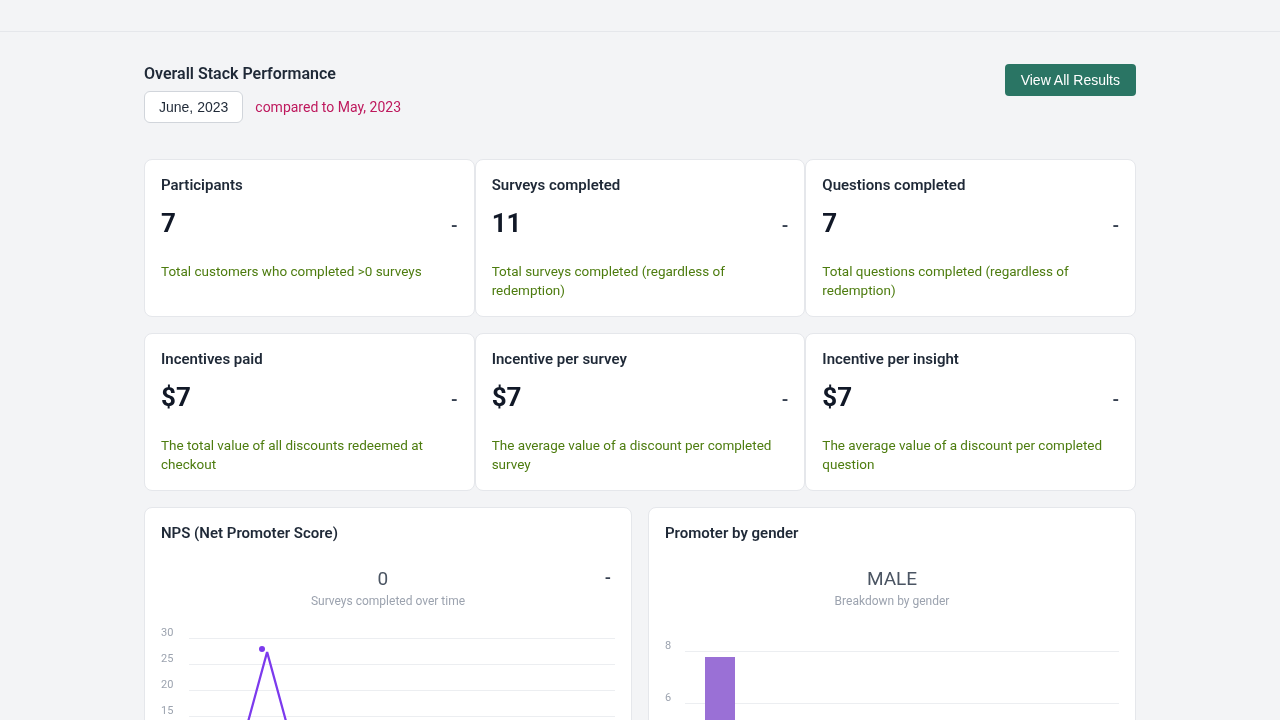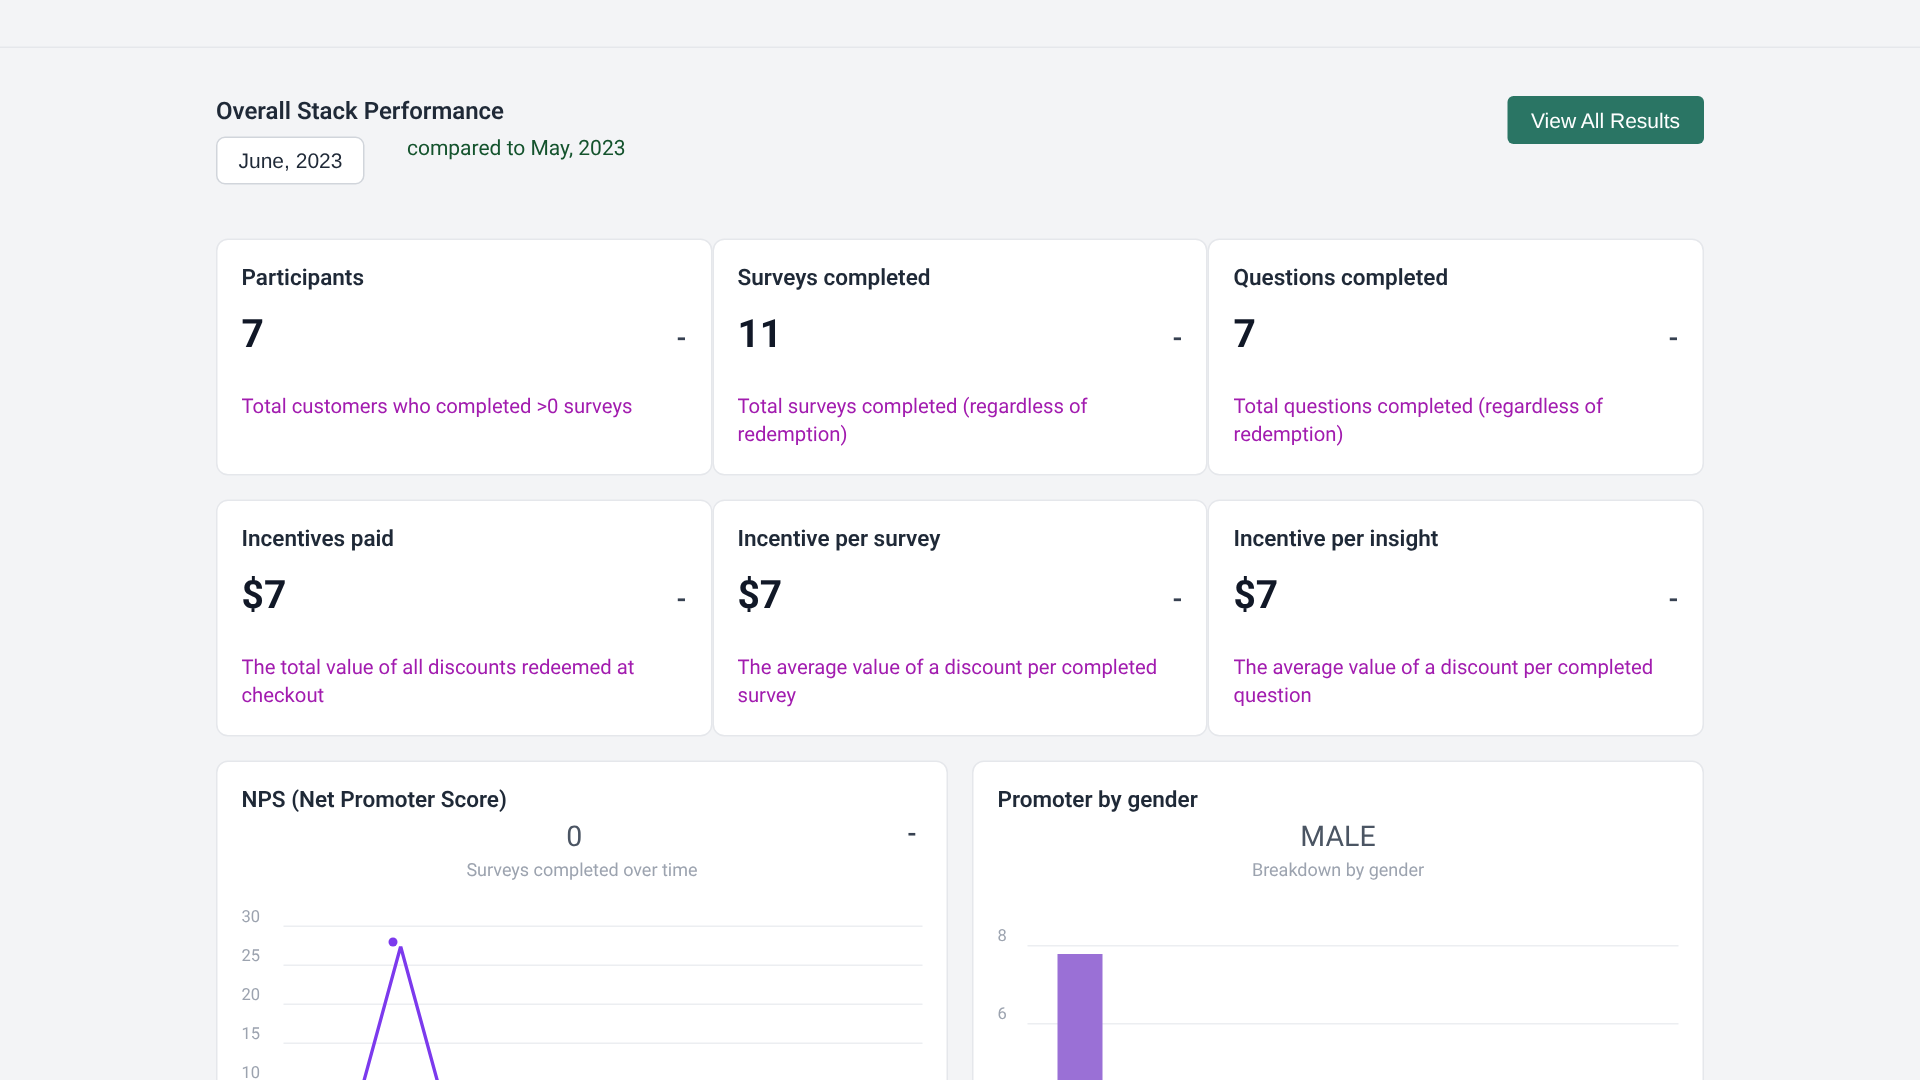--- a/index.html
+++ b/index.html
@@ -37,36 +37,37 @@
     color: #fff;
     border: none;
     border-radius: 4px;
     padding: 8px 16px;
     font-size: 14px;
     font-weight: 500;
     cursor: pointer;
   }
   .period-row {
     display: flex;
-    gap: 28px;
+    align-items: center;
+    gap: 12px;
     margin-top: 8px;
     margin-bottom: 28px;
   }
   .period-select {
     background: #fff;
     border: 1px solid #d1d5db;
     border-radius: 6px;
     padding: 7px 14px;
     font-size: 14px;
     color: #1f2937;
     cursor: pointer;
   }
   .compared {
     font-size: 14px;
-    color: #14532d;
+    color: #be185d;
   }
   .grid-3 {
     display: grid;
     grid-template-columns: repeat(3, 1fr);
     gap: 0;
     margin-bottom: 16px;
   }
   .grid-2 {
     display: grid;
     grid-template-columns: 1fr 1fr;
@@ -95,34 +96,34 @@
     font-weight: 700;
     color: #111827;
   }
   .metric-delta {
     font-size: 18px;
     font-weight: 600;
     color: #374151;
   }
   .metric-desc {
     font-size: 13.5px;
-    color: #a21caf;
+    color: #4d7c0f;
     line-height: 1.4;
   }
   .chart-card {
     background: #fff;
     border: 1px solid #e5e7eb;
     border-radius: 8px;
     padding: 16px 16px 0 16px;
   }
   .chart-title {
     font-size: 15px;
     font-weight: 600;
     color: #1f2937;
-    margin-bottom: 4px;
+    margin-bottom: 25px;
   }
   .chart-header {
     text-align: center;
     margin-bottom: 4px;
   }
   .chart-big {
     font-size: 19px;
     font-weight: 400;
     color: #4b5563;
     display: inline-block;

